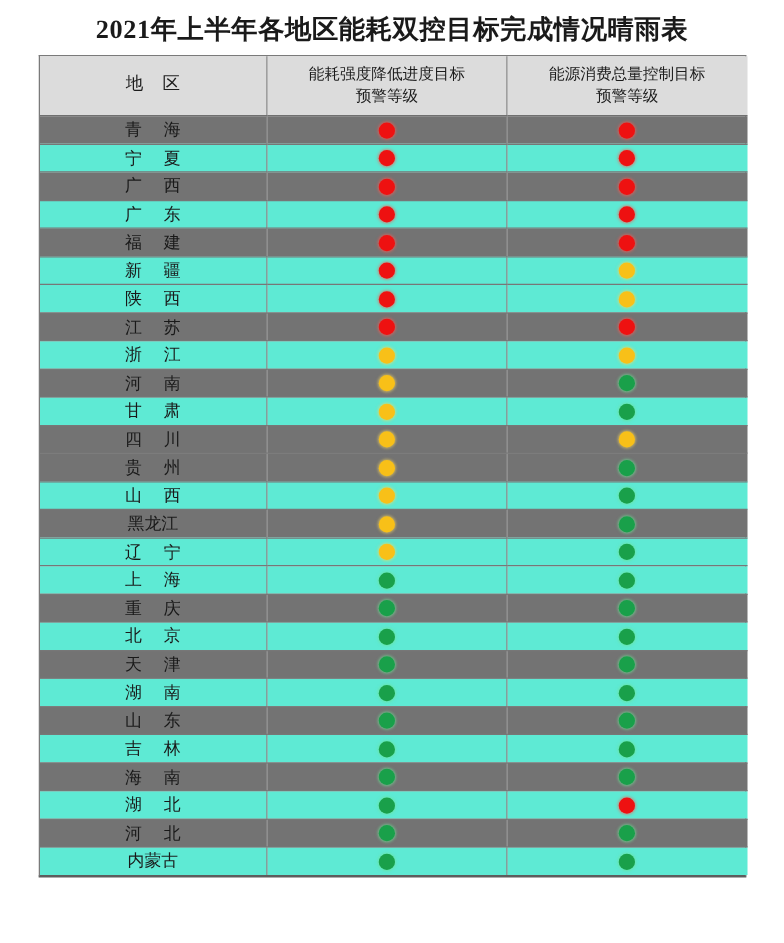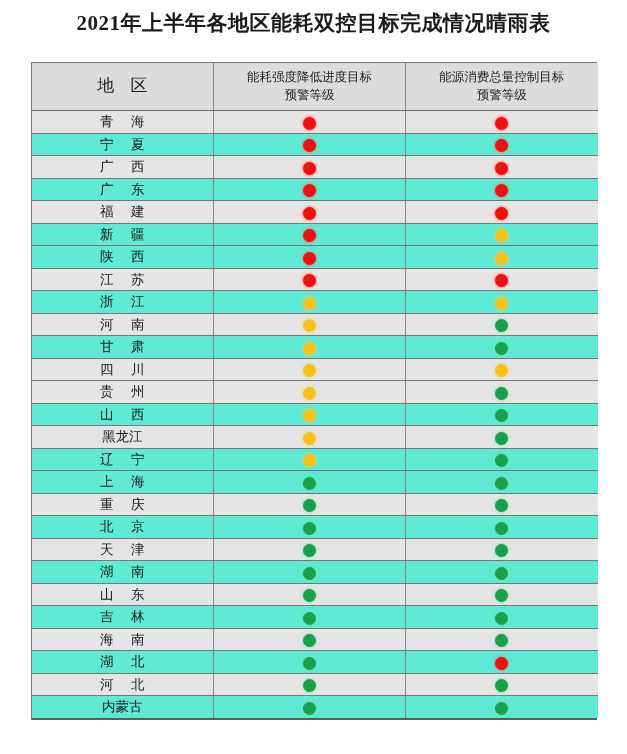--- a/index.html
+++ b/index.html
@@ -20,21 +20,21 @@
     background: #ffffff;
   }
   .title {
     text-align: center;
     font-family: "Liberation Serif", "DejaVu Serif", serif;
     font-weight: bold;
     font-size: 21px;
     letter-spacing: 0.5px;
     color: #1a1a1a;
     padding-top: 9px;
-    padding-bottom: 25px;
+    padding-bottom: 7px;
     white-space: nowrap;
   }
   .table-wrap {
     margin: 0 auto;
     width: 566px;
     border: 1px solid #7a7a7a;
     border-bottom: 2px solid #5d5d5d;
     box-sizing: border-box;
   }
   table.matrix {
@@ -53,26 +53,26 @@
     line-height: 1.45;
     color: #1c1c1c;
     padding: 5px 4px 6px 4px;
     vertical-align: middle;
     text-align: center;
   }
   thead th:last-child { border-right: none; }
   thead th.region-head {
     letter-spacing: 6px;
     text-indent: 6px;
-    font-size: 17px;
+    font-size: 14px;
   }
   .head-l1 { display: block; }
   .head-l2 { display: block; }
   tbody tr { height: 21.5px; }
-  tbody tr.odd  td { background: #e5e5e5; }
+  tbody tr.odd  td { background: #737373; }
   tbody tr.even td { background: #5eead4; }
   tbody td {
     border-right: 1px solid #8a8a8a;
     border-bottom: 1px solid #777777;
     padding: 0;
     height: 21.5px;
     vertical-align: middle;
   }
   tbody td:last-child { border-right: none; }
   tbody tr:last-child td { border-bottom: none; }

